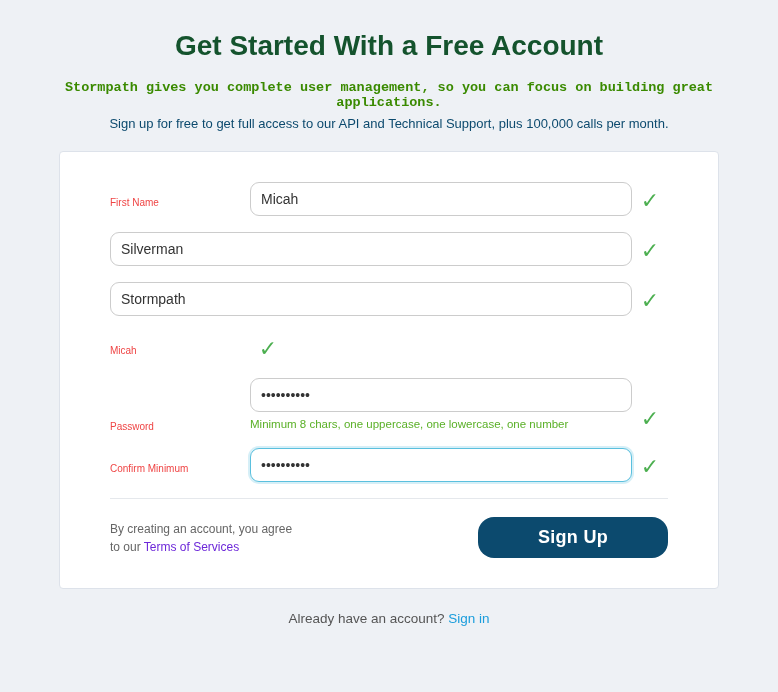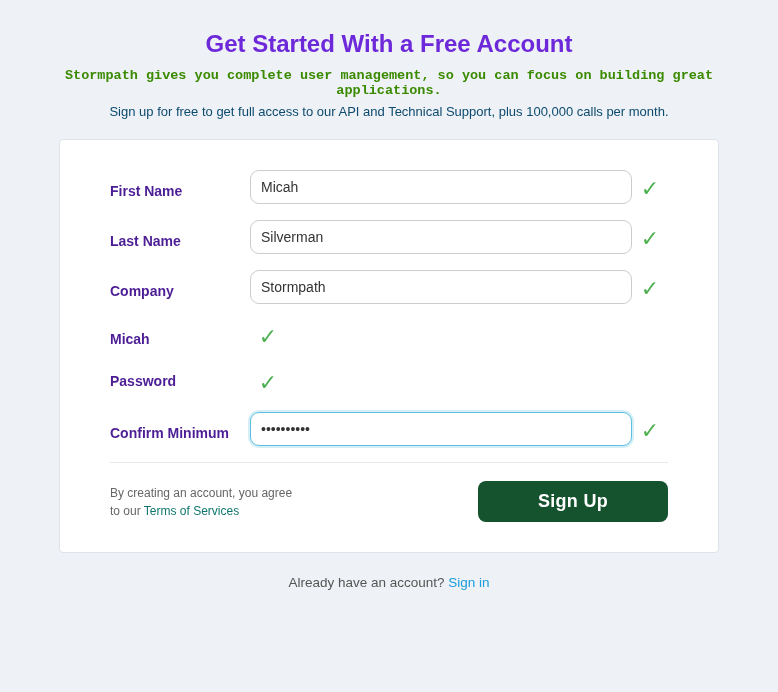--- a/index.html
+++ b/index.html
@@ -14,24 +14,24 @@
       align-items: center;
       padding: 30px 20px 30px;
     }
 
     .page-header {
       text-align: center;
       margin-bottom: 20px;
     }
 
     .page-title {
-      font-size: 24px;
+      font-size: 28px;
       font-weight: 700;
-      color: #6d28d9;
-      margin-bottom: 10px;
+      color: #14532d;
+      margin-bottom: 18px;
     }
 
     .page-subtitle-bold {
       font-size: 13.5px;
       font-weight: 700;
       color: #3a8a00;
       margin-bottom: 6px;
       font-family: Liberation Mono, monospace;
     }
 
@@ -49,28 +49,28 @@
       margin-bottom: 22px;
     }
 
     .form-row {
       display: flex;
       align-items: center;
       margin-bottom: 16px;
     }
 
     .form-row.password-row {
-      align-items: flex-start;
+      align-items: flex-end;
     }
 
     .form-label {
       width: 140px;
-      font-size: 14px;
-      color: #4c1d95;
-      font-weight: 700;
+      font-size: 10px;
+      color: #ef4444;
+      font-weight: 400;
       flex-shrink: 0;
       padding-top: 7px;
     }
 
     .form-input-wrap {
       flex: 1;
       display: flex;
       flex-direction: column;
     }
 
@@ -121,29 +121,29 @@
     }
 
     .terms-text {
       font-size: 12px;
       color: #666;
       max-width: 190px;
       line-height: 1.5;
     }
 
     .terms-link {
-      color: #0f766e;
+      color: #6d28d9;
       text-decoration: none;
     }
 
     .signup-btn {
-      background: #14532d;
+      background: #0c4a6e;
       color: #fff;
       border: none;
-      border-radius: 8px;
+      border-radius: 16px;
       font-size: 18px;
       font-weight: 600;
       padding: 10px 60px;
       cursor: pointer;
       letter-spacing: 0.3px;
     }
 
     .signin-text {
       font-size: 13.5px;
       color: #555;
@@ -169,42 +169,44 @@
 
   <div class="form-row">
     <label class="form-label">First Name</label>
     <div class="form-input-wrap">
       <input class="form-input" type="text" value="Micah" style="">
     </div>
     <div class="check-icon">✓</div>
   </div>
 
   <div class="form-row">
-    <label class="form-label">Last Name</label>
     <div class="form-input-wrap">
       <input class="form-input" type="text" value="Silverman" style="">
     </div>
     <div class="check-icon">✓</div>
   </div>
 
   <div class="form-row">
-    <label class="form-label">Company</label>
     <div class="form-input-wrap">
       <input class="form-input" type="text" value="Stormpath" style="">
     </div>
     <div class="check-icon">✓</div>
   </div>
 
   <div class="form-row">
     <label class="form-label">Micah</label>
     <div class="check-icon">✓</div>
   </div>
 
   <div class="form-row password-row">
     <label class="form-label">Password</label>
+    <div class="form-input-wrap">
+      <input class="form-input" type="password" value="••••••••••" style="">
+      <span class="password-hint">Minimum 8 chars, one uppercase, one lowercase, one number</span>
+    </div>
     <div class="check-icon">✓</div>
   </div>
 
   <div class="form-row">
     <label class="form-label">Confirm Minimum</label>
     <div class="form-input-wrap">
       <input class="form-input active-focus" type="password" value="••••••••••" style="">
     </div>
     <div class="check-icon">✓</div>
   </div>

